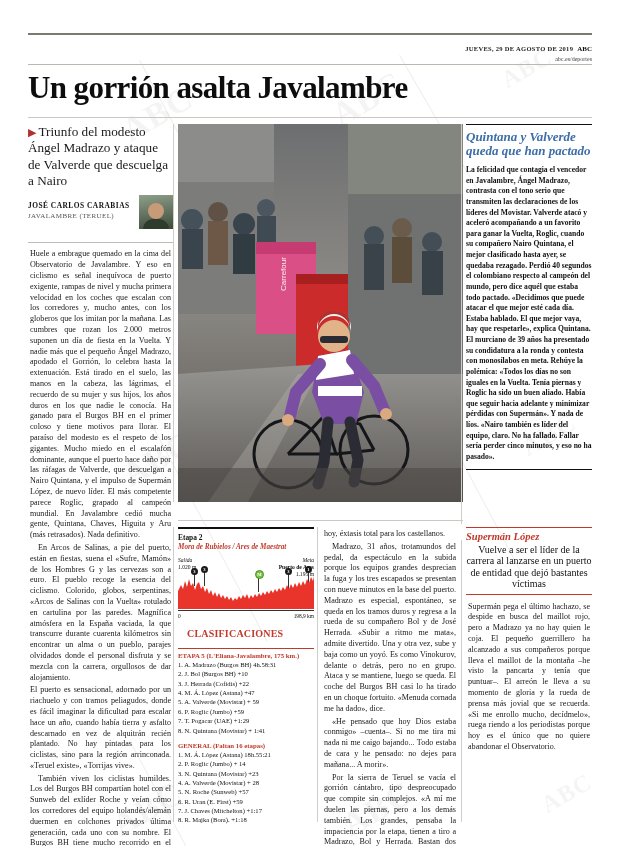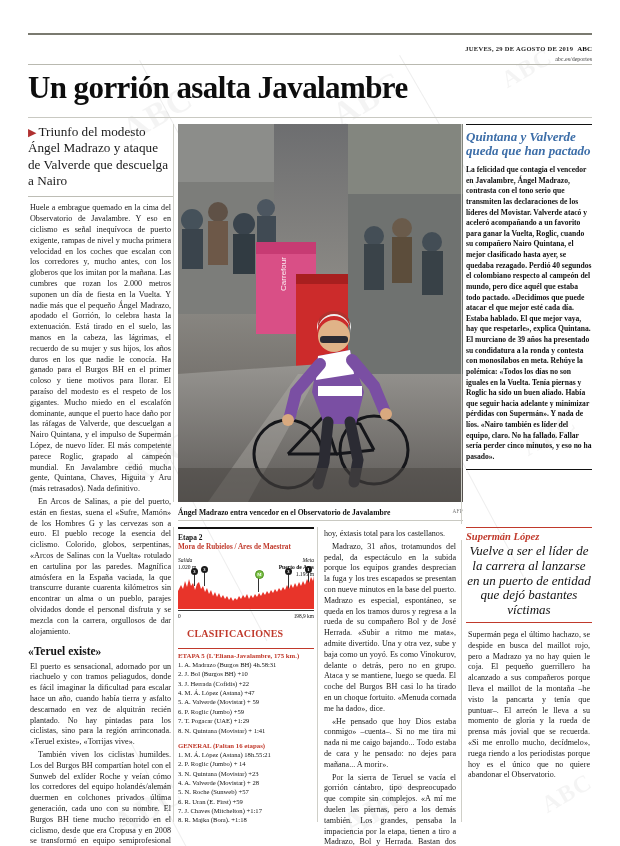--- a/index.html
+++ b/index.html
@@ -70,21 +70,21 @@
   .caption{position:absolute;left:178px;top:508px;width:285px;
      font-size:7.6px;font-weight:bold;color:#111;}
   .credit{position:absolute;right:0;top:0;font-size:5.2px;color:#777;font-weight:normal;letter-spacing:.3px;}
   .rule-cap{position:absolute;left:178px;top:520px;width:285px;height:1px;background:#c9c9c2;}
 
   
   .infobox{position:absolute;left:178px;top:527px;width:136px;}
   .ib-top{height:2px;background:#111;}
   .ib-pad{padding:4px 0 0 0;}
   .ib-stage{font-size:7.4px;font-weight:bold;color:#111;}
-  .ib-route{font-size:7.2px;font-weight:bold;color:#c0392b;margin-top:1px;}
+  .ib-route{font-size:7.2px;font-weight:bold;color:#c0392b;margin-top:1px;font-style:italic;}
   .profilewrap{position:relative;margin-top:6px;height:62px;}
   .lbl{position:absolute;font-size:5.6px;line-height:1.25;color:#111;}
   .lbl b{font-weight:bold;}
   .profile-svg{position:absolute;left:0;bottom:10px;}
   .axis{position:absolute;left:0;bottom:8px;width:136px;height:1px;background:#333;}
   .axnum{position:absolute;bottom:0px;font-size:5.4px;color:#111;}
   .marker{position:absolute;width:7px;height:7px;border-radius:50%;background:#1a1a1a;
      color:#fff;font-size:4.6px;font-weight:bold;text-align:center;line-height:7px;}
   .marker.green{background:#7ac143;color:#fff;border:1px solid #4f8f22;}
   .mstem{position:absolute;width:1px;background:#333;}
@@ -107,21 +107,21 @@
   .sb-title{font-family:"Liberation Serif",serif;font-style:italic;font-weight:bold;
      font-size:13px;line-height:1.08;color:#3d6ea8;margin:5px 0 7px 0;}
   .sb-body{font-size:7.6px;line-height:1.4;color:#111;font-weight:bold;text-align:left;}
   .sb-rule-bot{height:1px;background:#111;margin-top:6px;}
 
   
   .pull{margin:0 0 7px 0;}
   .pull-rule{height:1px;background:#c0392b;}
   .pull-name{font-family:"Liberation Serif",serif;font-style:italic;font-weight:bold;
      font-size:10.5px;color:#c0392b;margin:3px 0 2px 0;}
-  .pull-text{font-family:"Liberation Serif",serif;font-style:italic;font-size:13px;
+  .pull-text{font-family:"Liberation Serif",serif;font-size:10px;
      line-height:1.14;color:#111;text-align:center;}
   .pull-rule2{height:1px;background:#c0392b;margin-top:4px;}
 
   .vline{position:absolute;background:#cfcfc8;width:1px;}
 </style>
 </head>
 <body>
 
 <div class="page">
 
@@ -146,25 +146,29 @@
          <span class="abc">ABC</span></div>
     <div class="d2">abc.es/deportes</div>
   </div>
   <div class="rule-head"></div>
 
   <h1 class="headline">Un gorrión asalta Javalambre</h1>
   <div class="rule-under-head"></div>
 
   <div class="col1">
     <div class="lede"><span class="arrow">▶</span><span>Triunfo del modesto Ángel Madrazo y ataque de Valverde que descuelga a Nairo</span></div>
+    <div class="byline">
+      <div class="authorphoto"></div>
+      <div class="name">JOSÉ CARLOS CARABIAS</div>
+      <div class="place">JAVALAMBRE (TERUEL)</div>
+    </div>
     <div class="rule-byline"></div>
     <div class="body">
       <p class="first">Huele a embrague quemado en la cima del Observatorio de Javalambre. Y eso en ciclismo es señal inequívoca de puerto exigente, rampas de nivel y mucha primera velocidad en los coches que escalan con los corredores y, mucho antes, con los globeros que los imitan por la mañana. Las cumbres que rozan los 2.000 metros suponen un día de fiesta en la Vuelta. Y nadie más que el pequeño Ángel Madrazo, apodado el Gorrión, lo celebra hasta la extenuación. Está tirado en el suelo, las manos en la cabeza, las lágrimas, el recuerdo de su mujer y sus hijos, los años duros en los que nadie le conocía. Ha ganado para el Burgos BH en el primer coloso y tiene motivos para llorar. El paraíso del modesto es el respeto de los gigantes. Mucho miedo en el escalafón dominante, aunque el puerto hace daño por las ráfagas de Valverde, que descuelgan a Nairo Quintana, y el impulso de Supermán López, de nuevo líder. El más competente parece Roglic, grapado al campeón mundial. En Javalambre cedió mucha gente, Quintana, Chaves, Higuita y Aru (más retrasados). Nada definitivo.</p>
       <p>En Arcos de Salinas, a pie del puerto, están en fiestas, suena el «Sufre, Mamón» de los Hombres G y las cervezas son a euro. El pueblo recoge la esencia del ciclismo. Colorido, globos, serpentinas, «Arcos de Salinas con la Vuelta» rotulado en cartulina por las paredes. Magnífica atmósfera en la España vaciada, la que transcurre durante cuarenta kilómetros sin encontrar un alma o un pueblo, parajes olvidados donde el personal disfruta y se mezcla con la carrera, orgullosos de dar alojamiento.</p>
-      <div class="subhead">«Teruel existe»</div>
       <p class="first">El puerto es sensacional, adornado por un riachuelo y con tramos peliagudos, donde es fácil imaginar la dificultad para escalar hace un año, cuando había tierra y asfalto descarnado en vez de alquitrán recién plantado. No hay pintadas para los ciclistas, sino para la región arrinconada. «Teruel existe», «Torrijas vive».</p>
       <p>También viven los ciclistas humildes. Los del Burgos BH compartían hotel con el Sunweb del exlíder Roche y veían cómo los corredores del equipo holandés/alemán duermen en colchones privados última generación, cada uno con su nombre. El Burgos BH tiene mucho recorrido en el ciclismo, desde que era Cropusa y en 2008 se transformó en equipo semiprofesional gracias a la Diputación. Quince años por carreteras desclasificadas, incluidos problemas con el dopaje, hasta llegar a</p>
     </div>
   </div>
 
   <div class="photo">
     <svg width="285" height="378" viewBox="0 0 285 378">
       <defs>
         <linearGradient id="bg" x1="0" y1="0" x2="0" y2="1">
           <stop offset="0" stop-color="#6d6e70"></stop>
@@ -238,24 +242,20 @@
         <circle cx="156" cy="212" r="16" fill="#e0b388"></circle>
         <path d="M139 209 A17 17 0 0 1 173 209 L173 203 A17 14 0 0 0 139 203 Z" fill="#efefef"></path>
         <path d="M140 206 A16 16 0 0 1 172 206 L172 200 A16 13 0 0 0 140 200 Z" fill="#b0322e"></path>
         <rect x="142" y="212" width="28" height="7" rx="3" fill="#2b2b33"></rect>
       </g>
 
       <rect x="0" y="344" width="285" height="34" fill="#4b4743" opacity="0.55"></rect>
     </svg>
   </div>
 
-  <div class="caption">
-    <span>Ángel Madrazo entra vencedor en el Observatorio de Javalambre</span>
-    <span class="credit">AFP</span>
-  </div>
   <div class="rule-cap"></div>
 
   <div class="infobox">
     <div class="ib-top"></div>
     <div class="ib-pad">
       <div class="ib-stage">Etapa 2</div>
       <div class="ib-route">Mora de Rubielos / Ares de Maestrat</div>
 
       <div class="profilewrap">
         <div class="lbl" style="left:0;top:0;">

